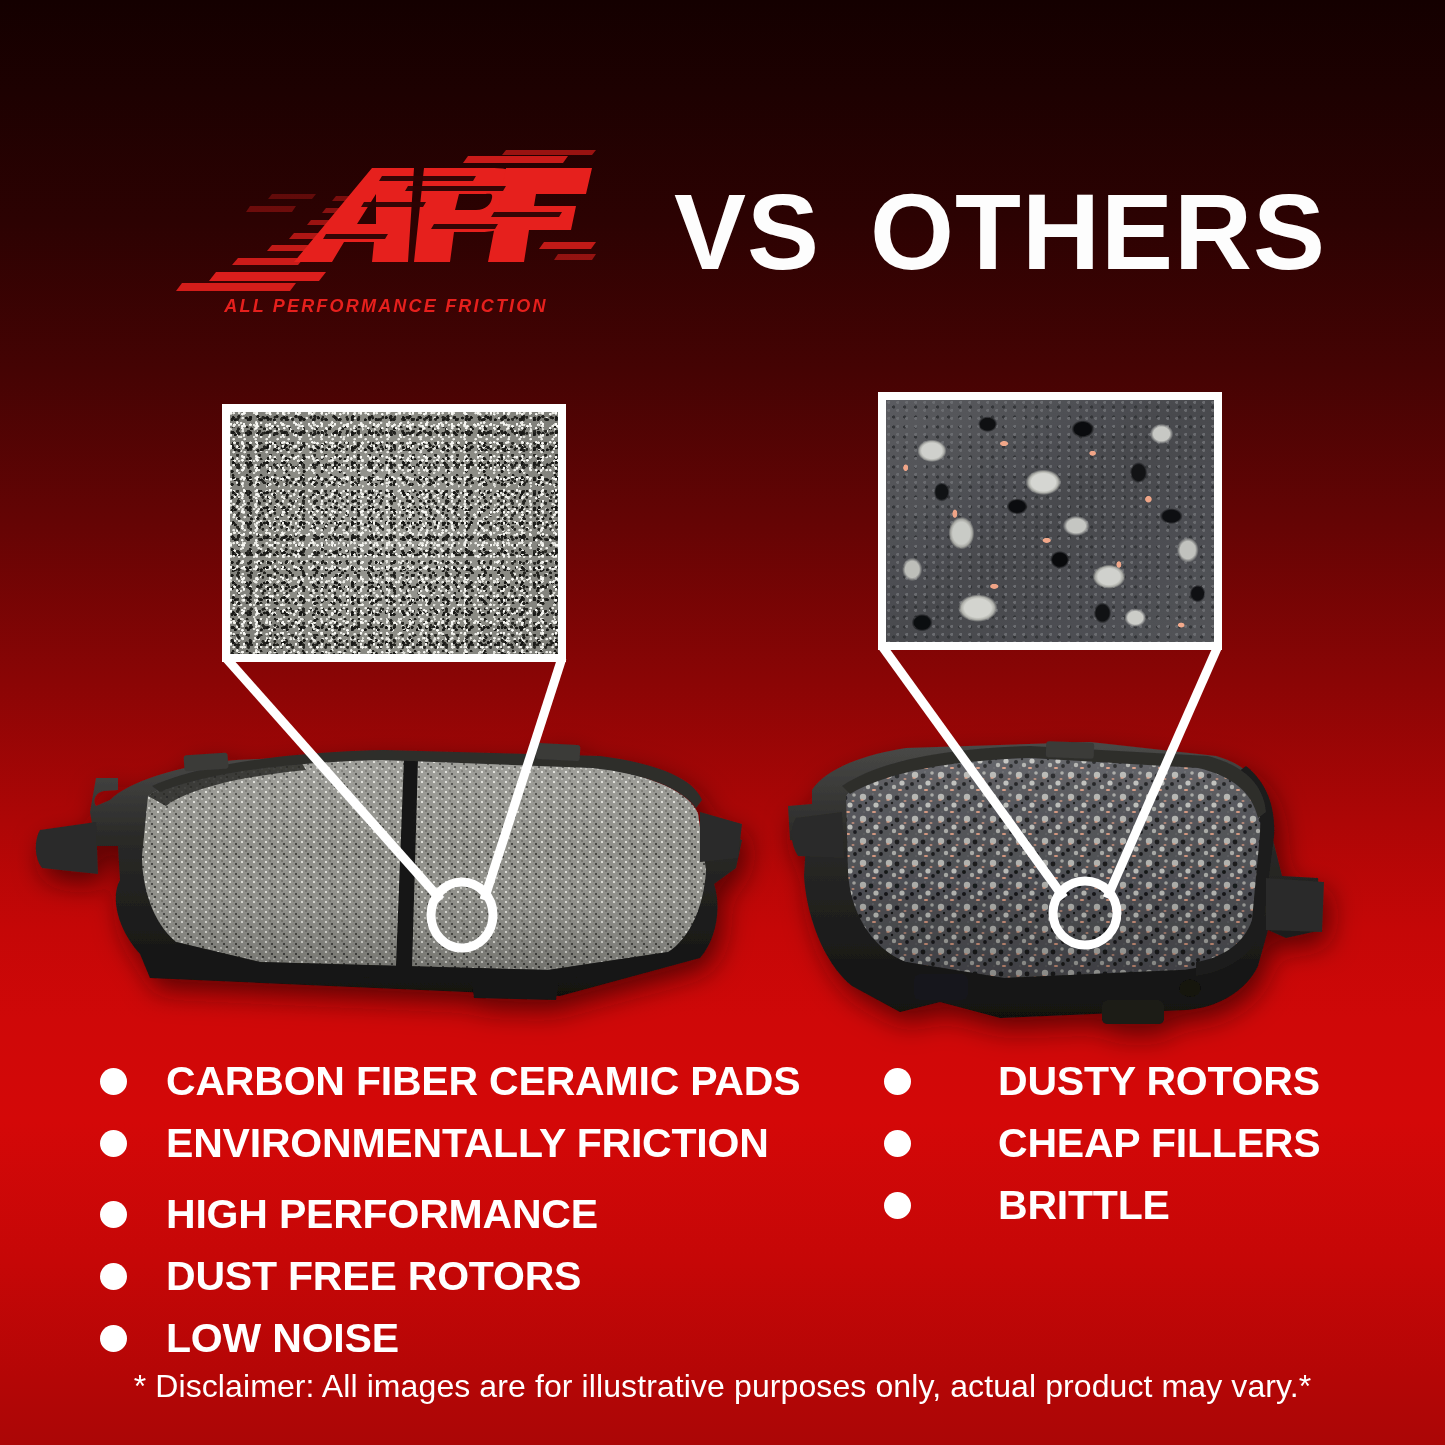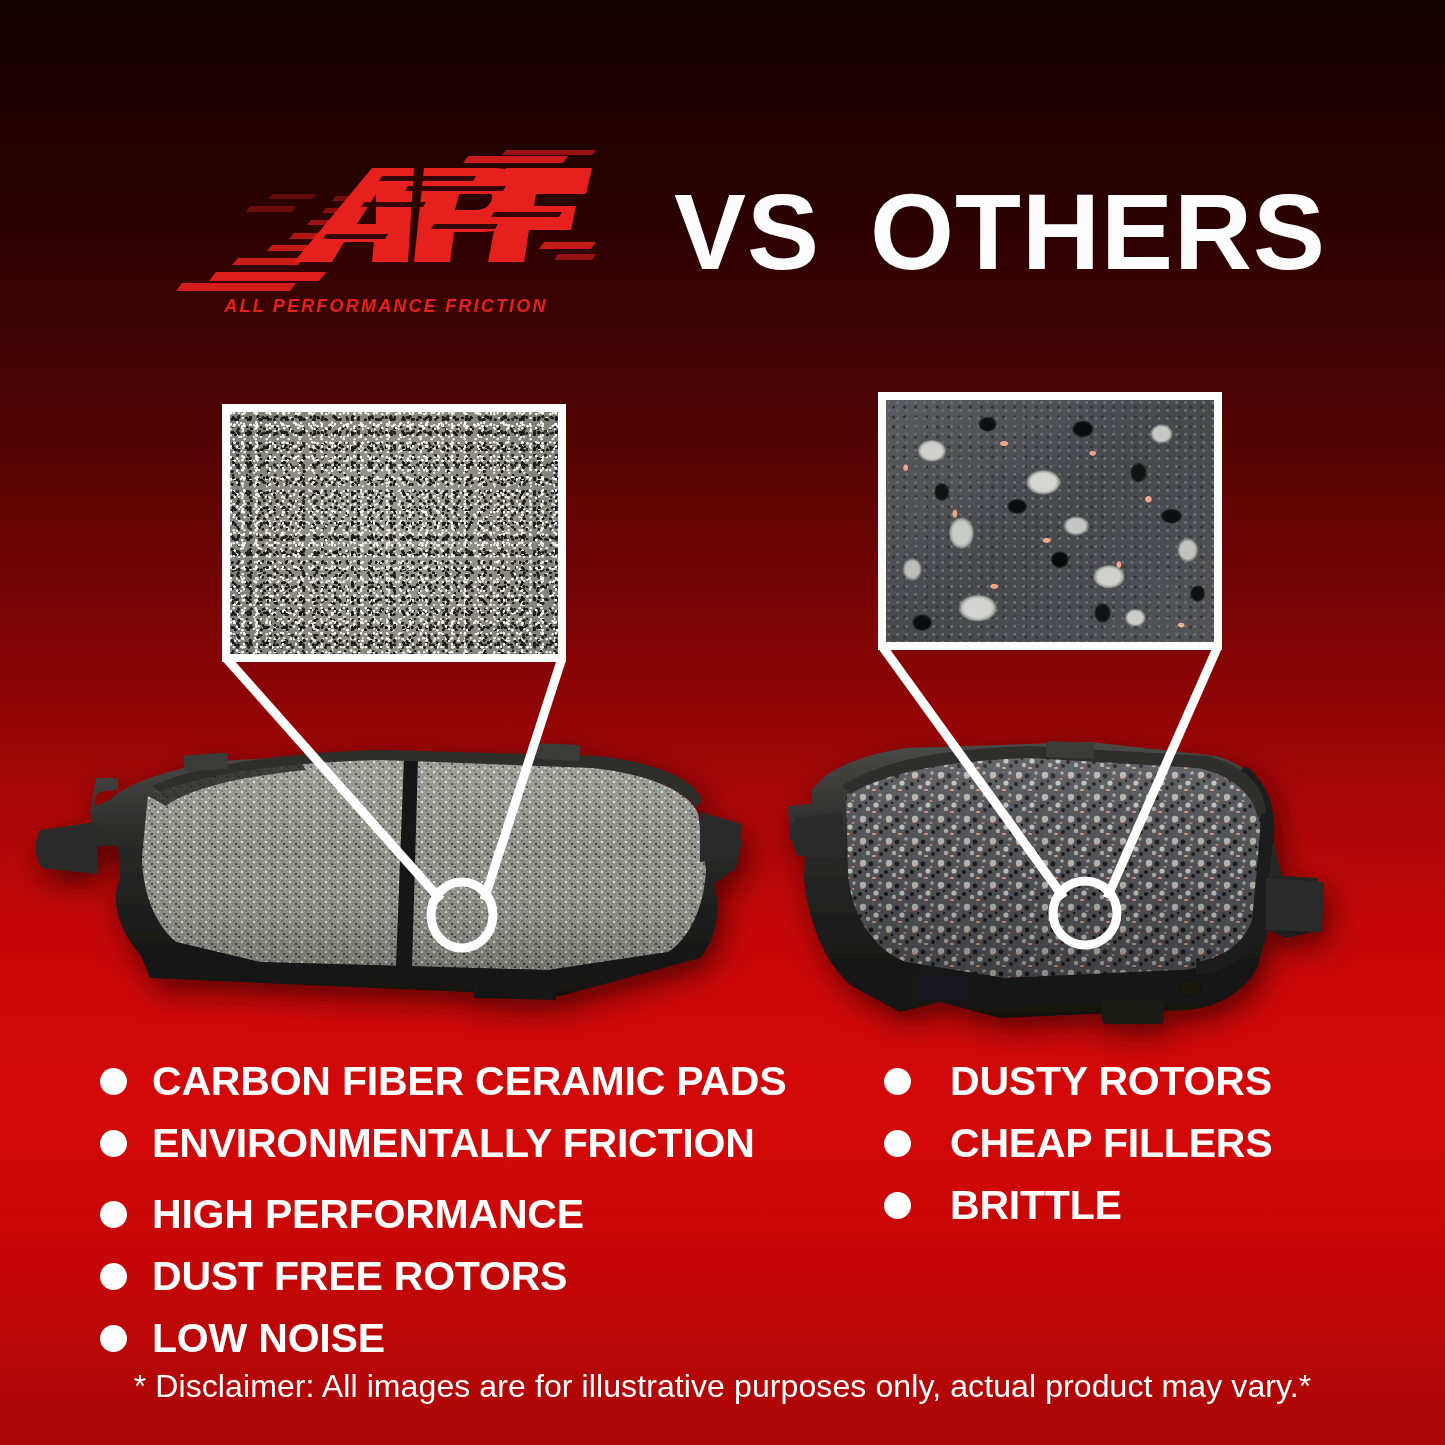--- a/index.html
+++ b/index.html
@@ -150,29 +150,29 @@
   
   #callouts{position:absolute;left:0;top:0;width:1445px;height:1445px;pointer-events:none;}
 
   
   .col{position:absolute;}
   #col-left{left:100px;top:1050px;width:720px;}
   #col-right{left:884px;top:1050px;width:480px;}
 
   .feat{display:flex;align-items:center;white-space:nowrap;}
   #col-left .feat{height:62px;}
-  #col-right .feat{height:62px;}
+  #col-right .feat{height:62px;gap:48px;}
   #col-left .feat.gap-after{margin-bottom:9px;}
 
   .bullet{
     width:27px;height:27px;border-radius:50%;
     background:#ffffff;flex:0 0 auto;
   }
   #col-left .label{
-    margin-left:25px;color:#ffffff;
+    margin-left:39px;color:#ffffff;
     font-size:41px;font-weight:bold;letter-spacing:-0.2px;
     line-height:41px;
   }
   #col-right .label{
     margin-left:39px;color:#ffffff;
     font-size:41px;font-weight:bold;letter-spacing:-0.2px;
     line-height:41px;
   }
 
   .disclaimer{

